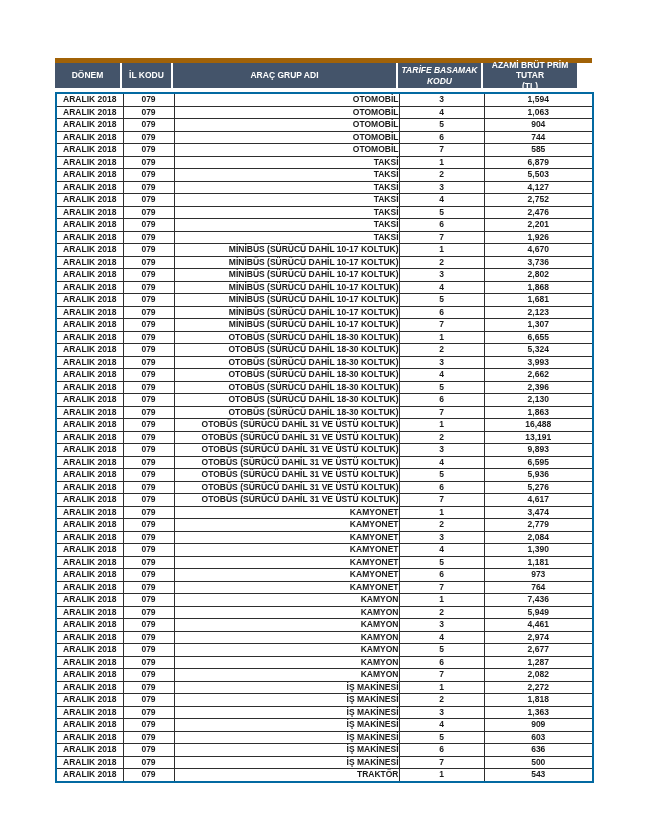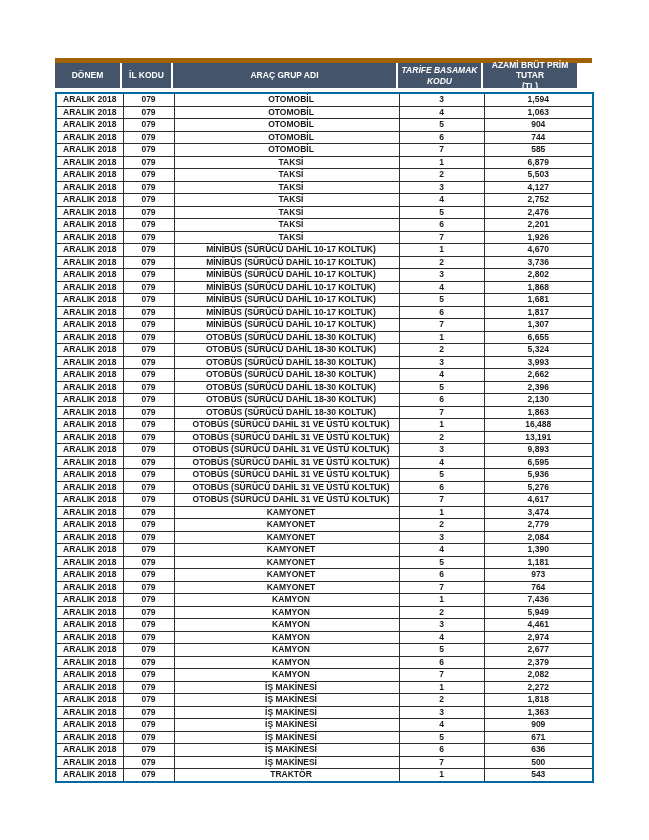--- a/index.html
+++ b/index.html
@@ -51,21 +51,21 @@
     font-size: 8.5px;
     font-weight: 700;
     color: #1a1a1a;
     text-align: center;
     vertical-align: middle;
     white-space: nowrap;
     overflow: hidden;
     line-height: 11.5px;
   }
   .tbody-table td.col-left {
-    text-align: center;
+    text-align: right;
     padding-left: 9px;
   }
 </style>
 </head>
 <body>
 
 <div class="page">
   <div class="table-wrap">
     <div class="thead" id="thead">
         <div class="hcell" style="width: 67px; background: rgb(68, 84, 106); color: rgb(255, 255, 255);">DÖNEM</div>
@@ -202,21 +202,21 @@
             <td>079</td>
             <td class="col-left">MİNİBÜS (SÜRÜCÜ DAHİL 10-17 KOLTUK)</td>
             <td>5</td>
             <td>1,681</td>
           </tr>
           <tr>
             <td>ARALIK 2018</td>
             <td>079</td>
             <td class="col-left">MİNİBÜS (SÜRÜCÜ DAHİL 10-17 KOLTUK)</td>
             <td>6</td>
-            <td>1,817</td>
+            <td>2,123</td>
           </tr>
           <tr>
             <td>ARALIK 2018</td>
             <td>079</td>
             <td class="col-left">MİNİBÜS (SÜRÜCÜ DAHİL 10-17 KOLTUK)</td>
             <td>7</td>
             <td>1,307</td>
           </tr>
           <tr>
             <td>ARALIK 2018</td>
@@ -398,21 +398,21 @@
             <td>079</td>
             <td class="col-left">KAMYON</td>
             <td>5</td>
             <td>2,677</td>
           </tr>
           <tr>
             <td>ARALIK 2018</td>
             <td>079</td>
             <td class="col-left">KAMYON</td>
             <td>6</td>
-            <td>2,379</td>
+            <td>1,287</td>
           </tr>
           <tr>
             <td>ARALIK 2018</td>
             <td>079</td>
             <td class="col-left">KAMYON</td>
             <td>7</td>
             <td>2,082</td>
           </tr>
           <tr>
             <td>ARALIK 2018</td>
@@ -440,21 +440,21 @@
             <td>079</td>
             <td class="col-left">İŞ MAKİNESİ</td>
             <td>4</td>
             <td>909</td>
           </tr>
           <tr>
             <td>ARALIK 2018</td>
             <td>079</td>
             <td class="col-left">İŞ MAKİNESİ</td>
             <td>5</td>
-            <td>671</td>
+            <td>603</td>
           </tr>
           <tr>
             <td>ARALIK 2018</td>
             <td>079</td>
             <td class="col-left">İŞ MAKİNESİ</td>
             <td>6</td>
             <td>636</td>
           </tr>
           <tr>
             <td>ARALIK 2018</td>

